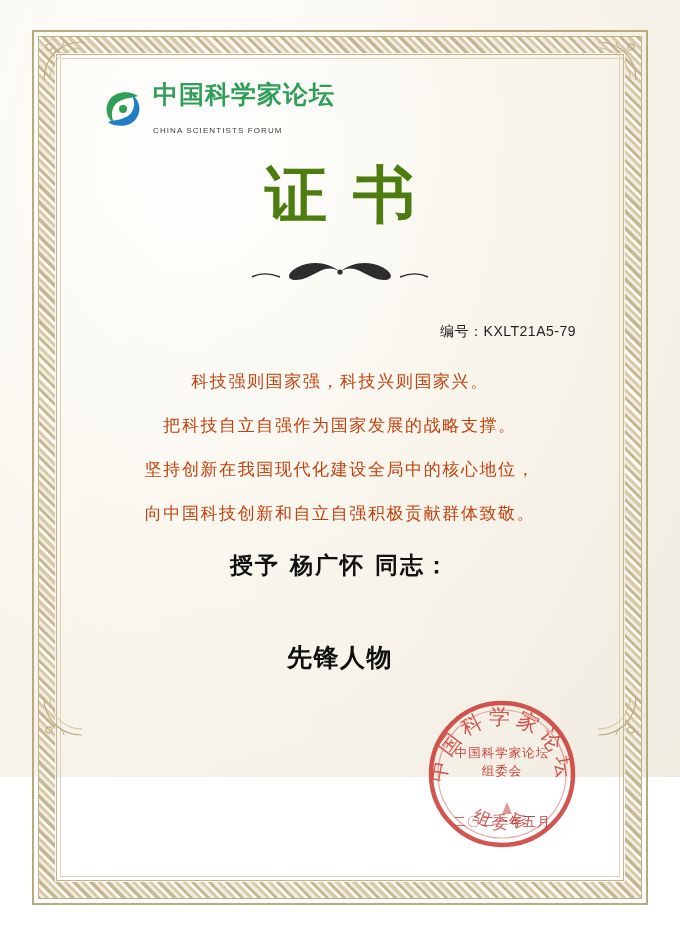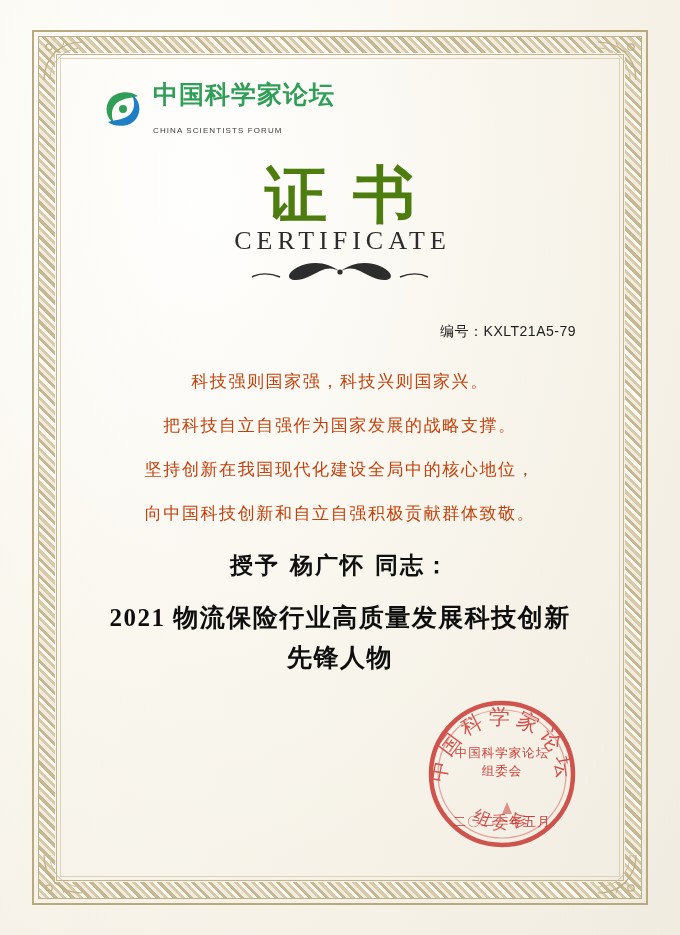--- a/index.html
+++ b/index.html
@@ -10,21 +10,21 @@
   body {
     width: 680px;
     height: 935px;
     font-family: "Liberation Serif", serif;
     overflow: hidden;
   }
 
   #certificate-page {
     position: relative;
     width: 680px;
-    height: 935px;
+    height: 777px;
     background: #fdfcf7;
   }
 
   
   #paper-texture {
     position: absolute;
     inset: 0;
     background:
       radial-gradient(ellipse at 30% 20%, rgba(255,255,255,0.9) 0%, rgba(250,247,238,0.4) 45%, rgba(238,232,219,0.55) 100%),
       linear-gradient(105deg, rgba(252,250,244,1) 0%, rgba(249,246,238,1) 40%, rgba(244,240,230,1) 100%);
@@ -332,21 +332,20 @@
         <path d="M8 36 C16 42 30 41 36 33 C42 25 40 13 31 8 C36 15 35 25 28 30 C22 34 14 34 8 36 Z" fill="#1e7fc4"></path>
         <circle cx="23" cy="23" r="4" fill="#2f9e57"></circle>
       </svg>
       <div id="logo-text-block">
         <div id="logo-cn">中国科学家论坛</div>
         <div id="logo-en">CHINA SCIENTISTS FORUM</div>
       </div>
     </div>
 
     <div id="title-cn">证书</div>
-    <div id="title-en">CERTIFICATE</div>
 
     <svg id="title-flourish" viewBox="0 0 200 34">
       <path d="M100 17 C88 6 70 6 58 12 C48 17 46 24 54 25 C62 26 72 20 80 16 C88 12 95 13 100 17 Z" fill="#2d2d2d"></path>
       <path d="M100 17 C112 6 130 6 142 12 C152 17 154 24 146 25 C138 26 128 20 120 16 C112 12 105 13 100 17 Z" fill="#2d2d2d"></path>
       <path d="M40 22 C30 18 20 18 12 22" stroke="#2d2d2d" stroke-width="1.4" fill="none"></path>
       <path d="M160 22 C170 18 180 18 188 22" stroke="#2d2d2d" stroke-width="1.4" fill="none"></path>
       <circle cx="100" cy="17" r="2.6" fill="#2d2d2d"></circle>
     </svg>
 
     <div id="serial-row">
@@ -356,21 +355,20 @@
     <div id="body-lines">
       <div class="body-line">科技强则国家强，科技兴则国家兴。</div>
       <div class="body-line">把科技自立自强作为国家发展的战略支撑。</div>
       <div class="body-line">坚持创新在我国现代化建设全局中的核心地位，</div>
       <div class="body-line">向中国科技创新和自立自强积极贡献群体致敬。</div>
     </div>
 
     <div id="award-to">
       <span>授予</span><span class="name">杨广怀</span><span>同志：</span>
     </div>
-    <div id="award-title-1">2021 物流保险行业高质量发展科技创新</div>
     <div id="award-title-2">先锋人物</div>
 
     <div id="seal">
       <svg id="seal-svg" viewBox="0 0 152 152">
         <g opacity="0.82">
           <circle cx="76" cy="76" r="71" fill="none" stroke="#c8312c" stroke-width="4.5"></circle>
           <circle cx="76" cy="76" r="64" fill="none" stroke="#c8312c" stroke-width="1.2" opacity="0.5"></circle>
           <path id="sealArcTop" d="M 20 82 A 56 56 0 0 1 132 82" fill="none"></path>
           <text fill="#c8312c" font-family="Liberation Serif, serif" font-size="21" letter-spacing="5">
             <textPath href="#sealArcTop" startOffset="50%" text-anchor="middle">中国科学家论坛</textPath>

